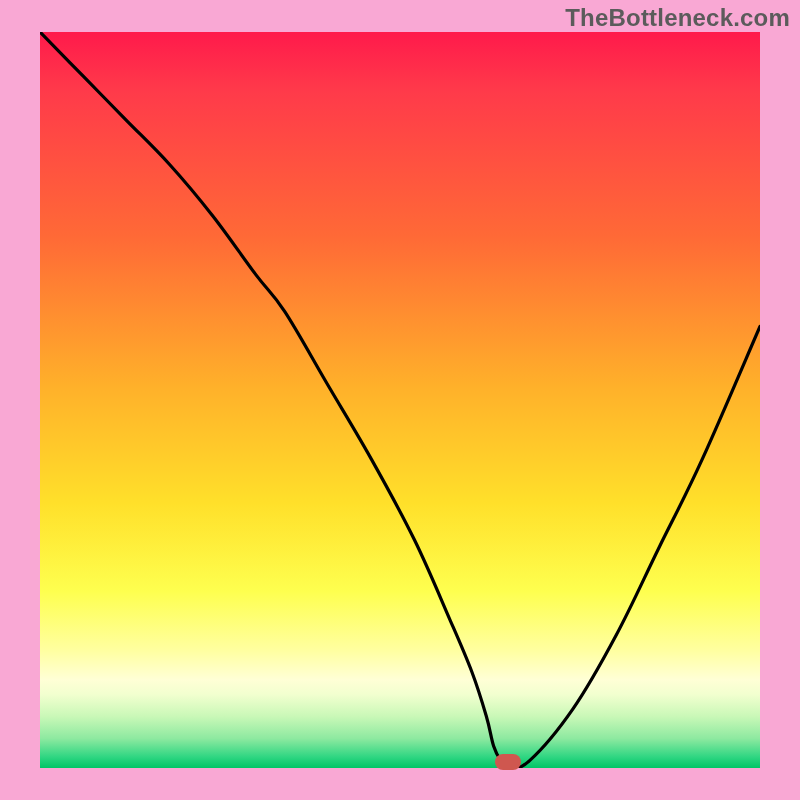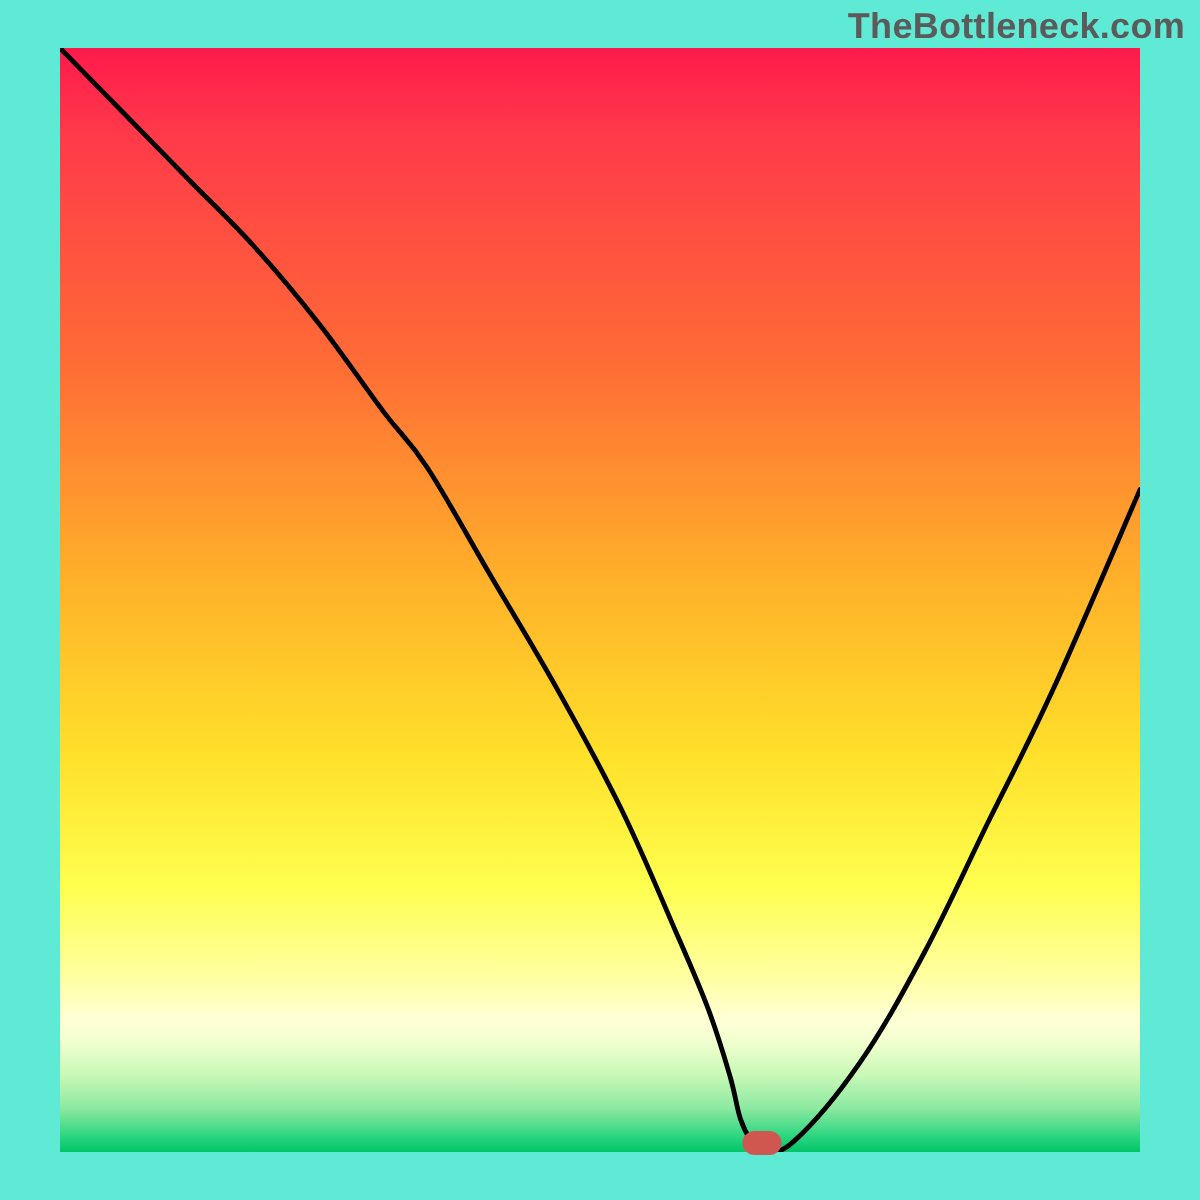--- a/index.html
+++ b/index.html
@@ -8,21 +8,21 @@
     width: 800px;
     height: 800px;
     background: #000;
     overflow: hidden;
     font-family: Arial, Helvetica, sans-serif;
   }
   .frame {
     position: relative;
     width: 800px;
     height: 800px;
-    background: #5eead4;
+    background: #f9a8d4;
   }
   .watermark {
     position: absolute;
     top: 4px;
     right: 10px;
     color: #5b5b5b;
     font-size: 24px;
     font-weight: 600;
     letter-spacing: 0.2px;
     z-index: 10;

